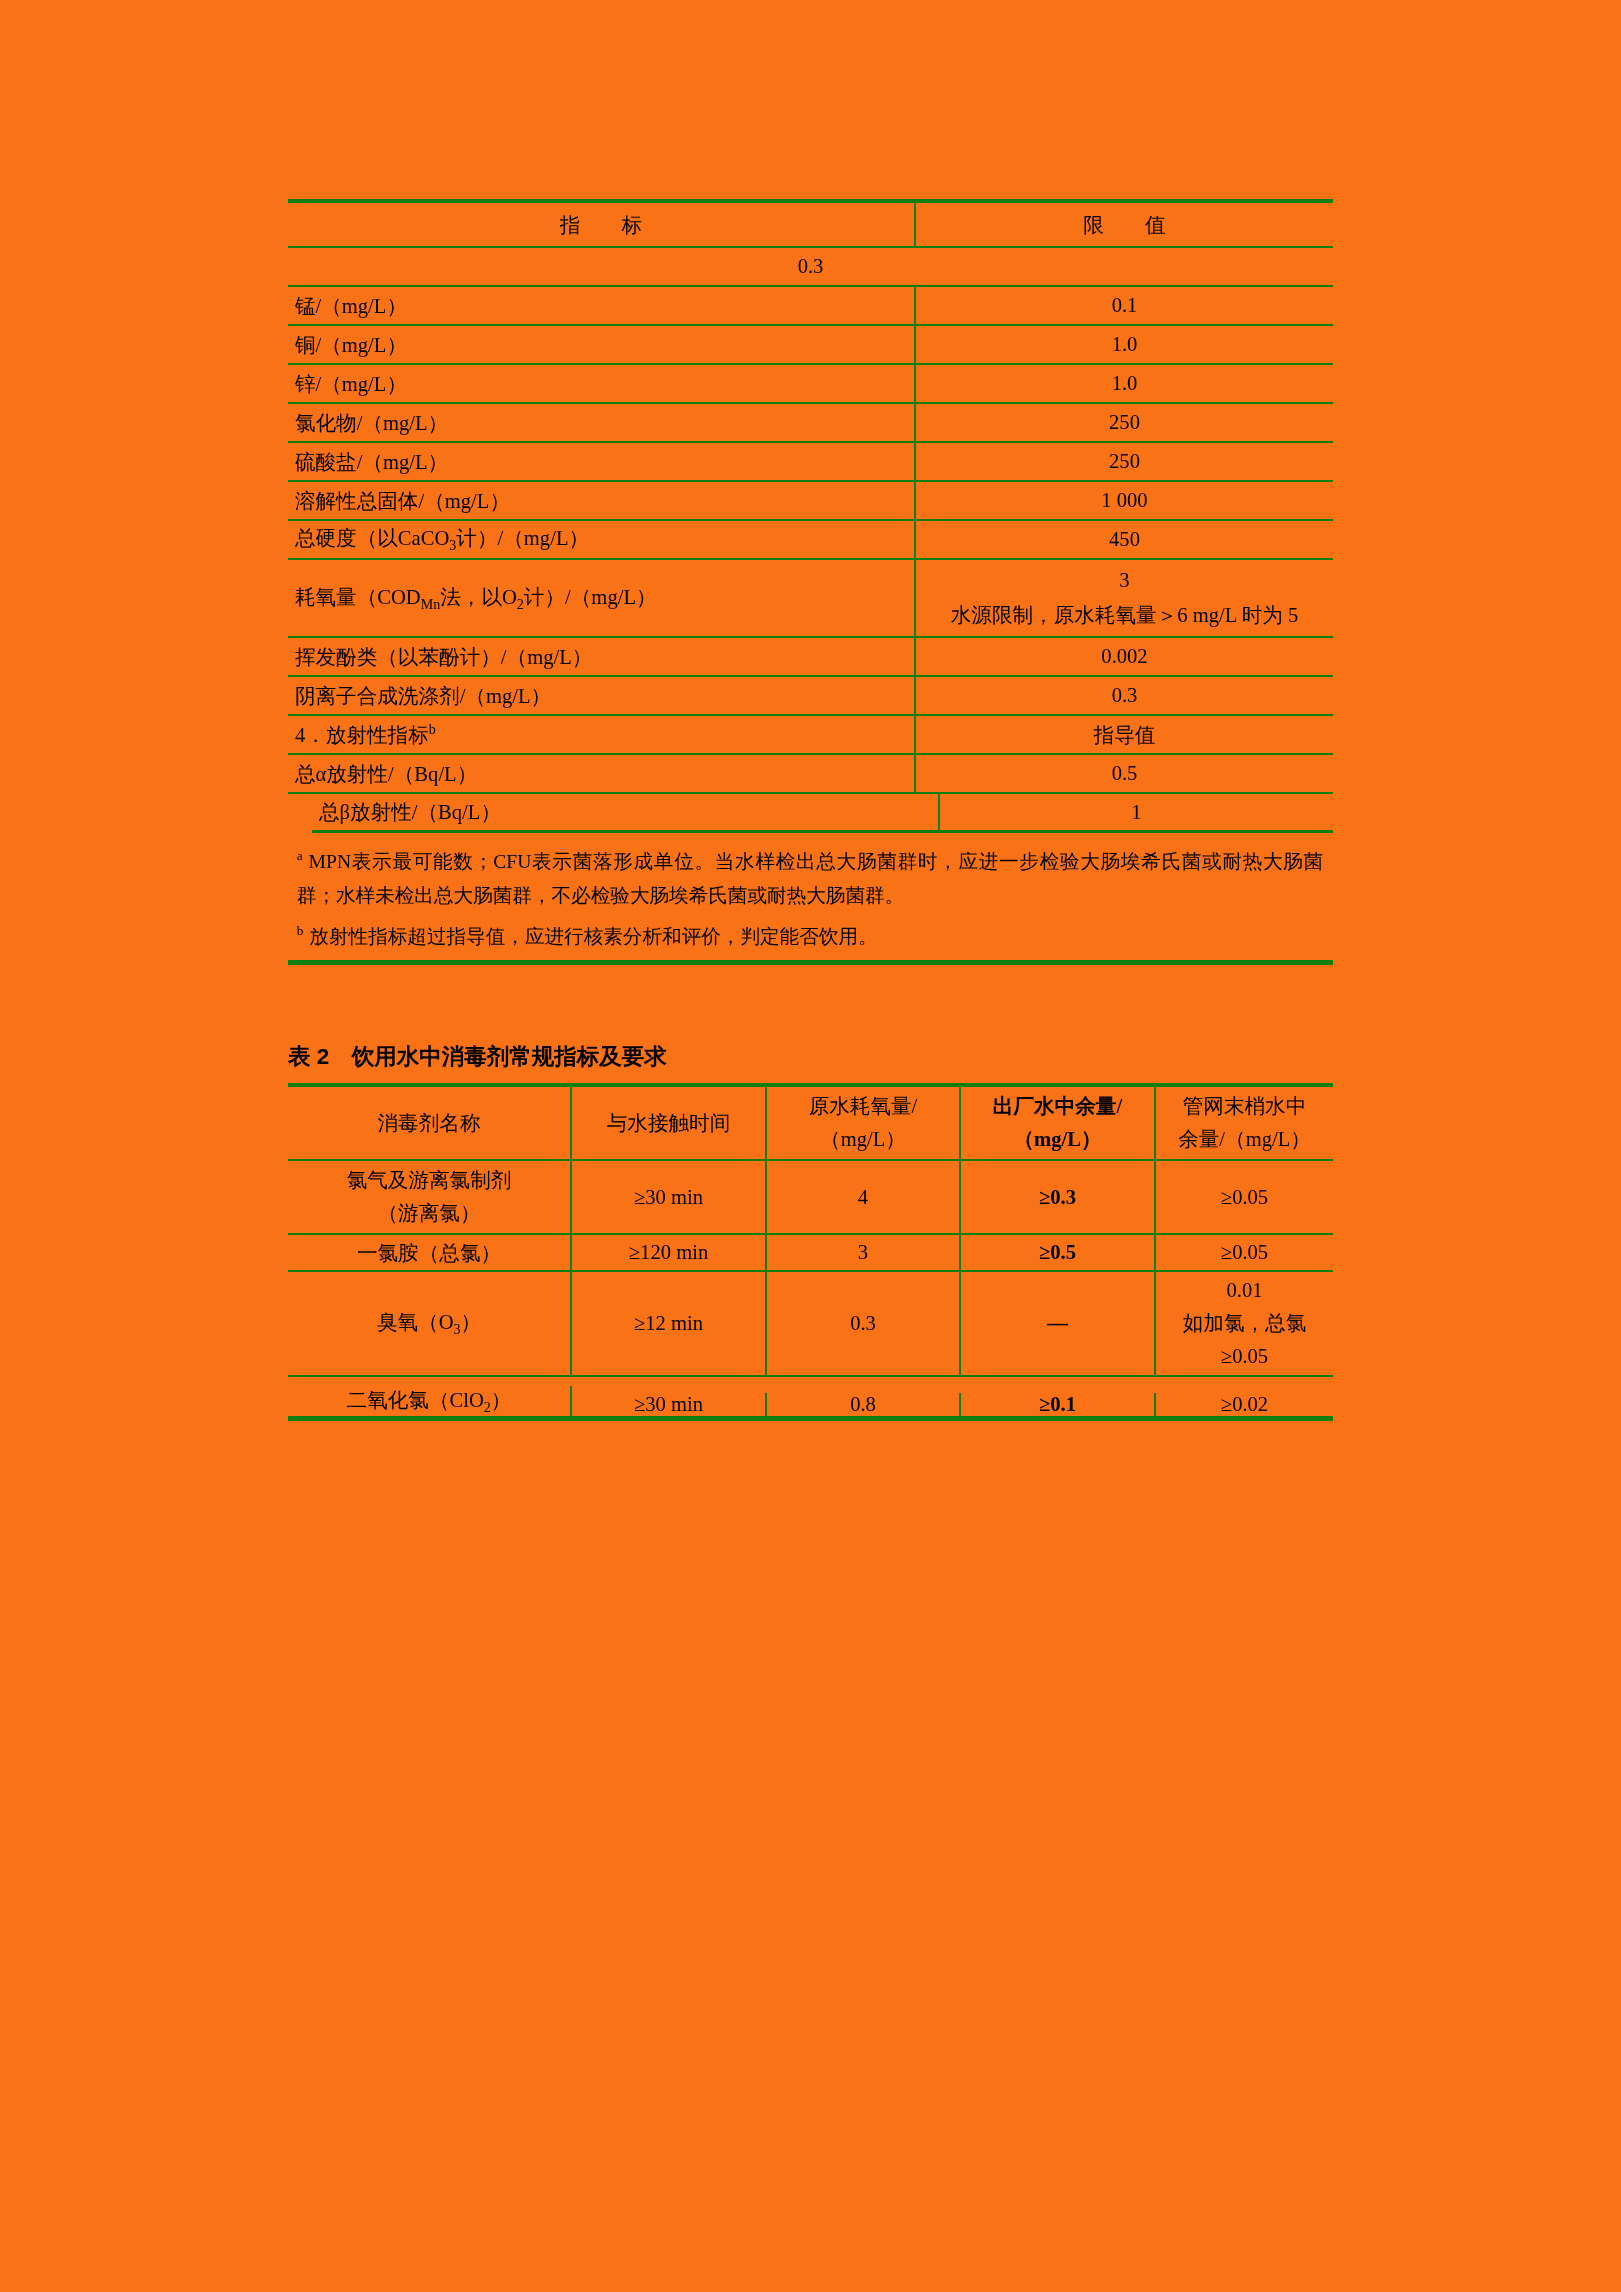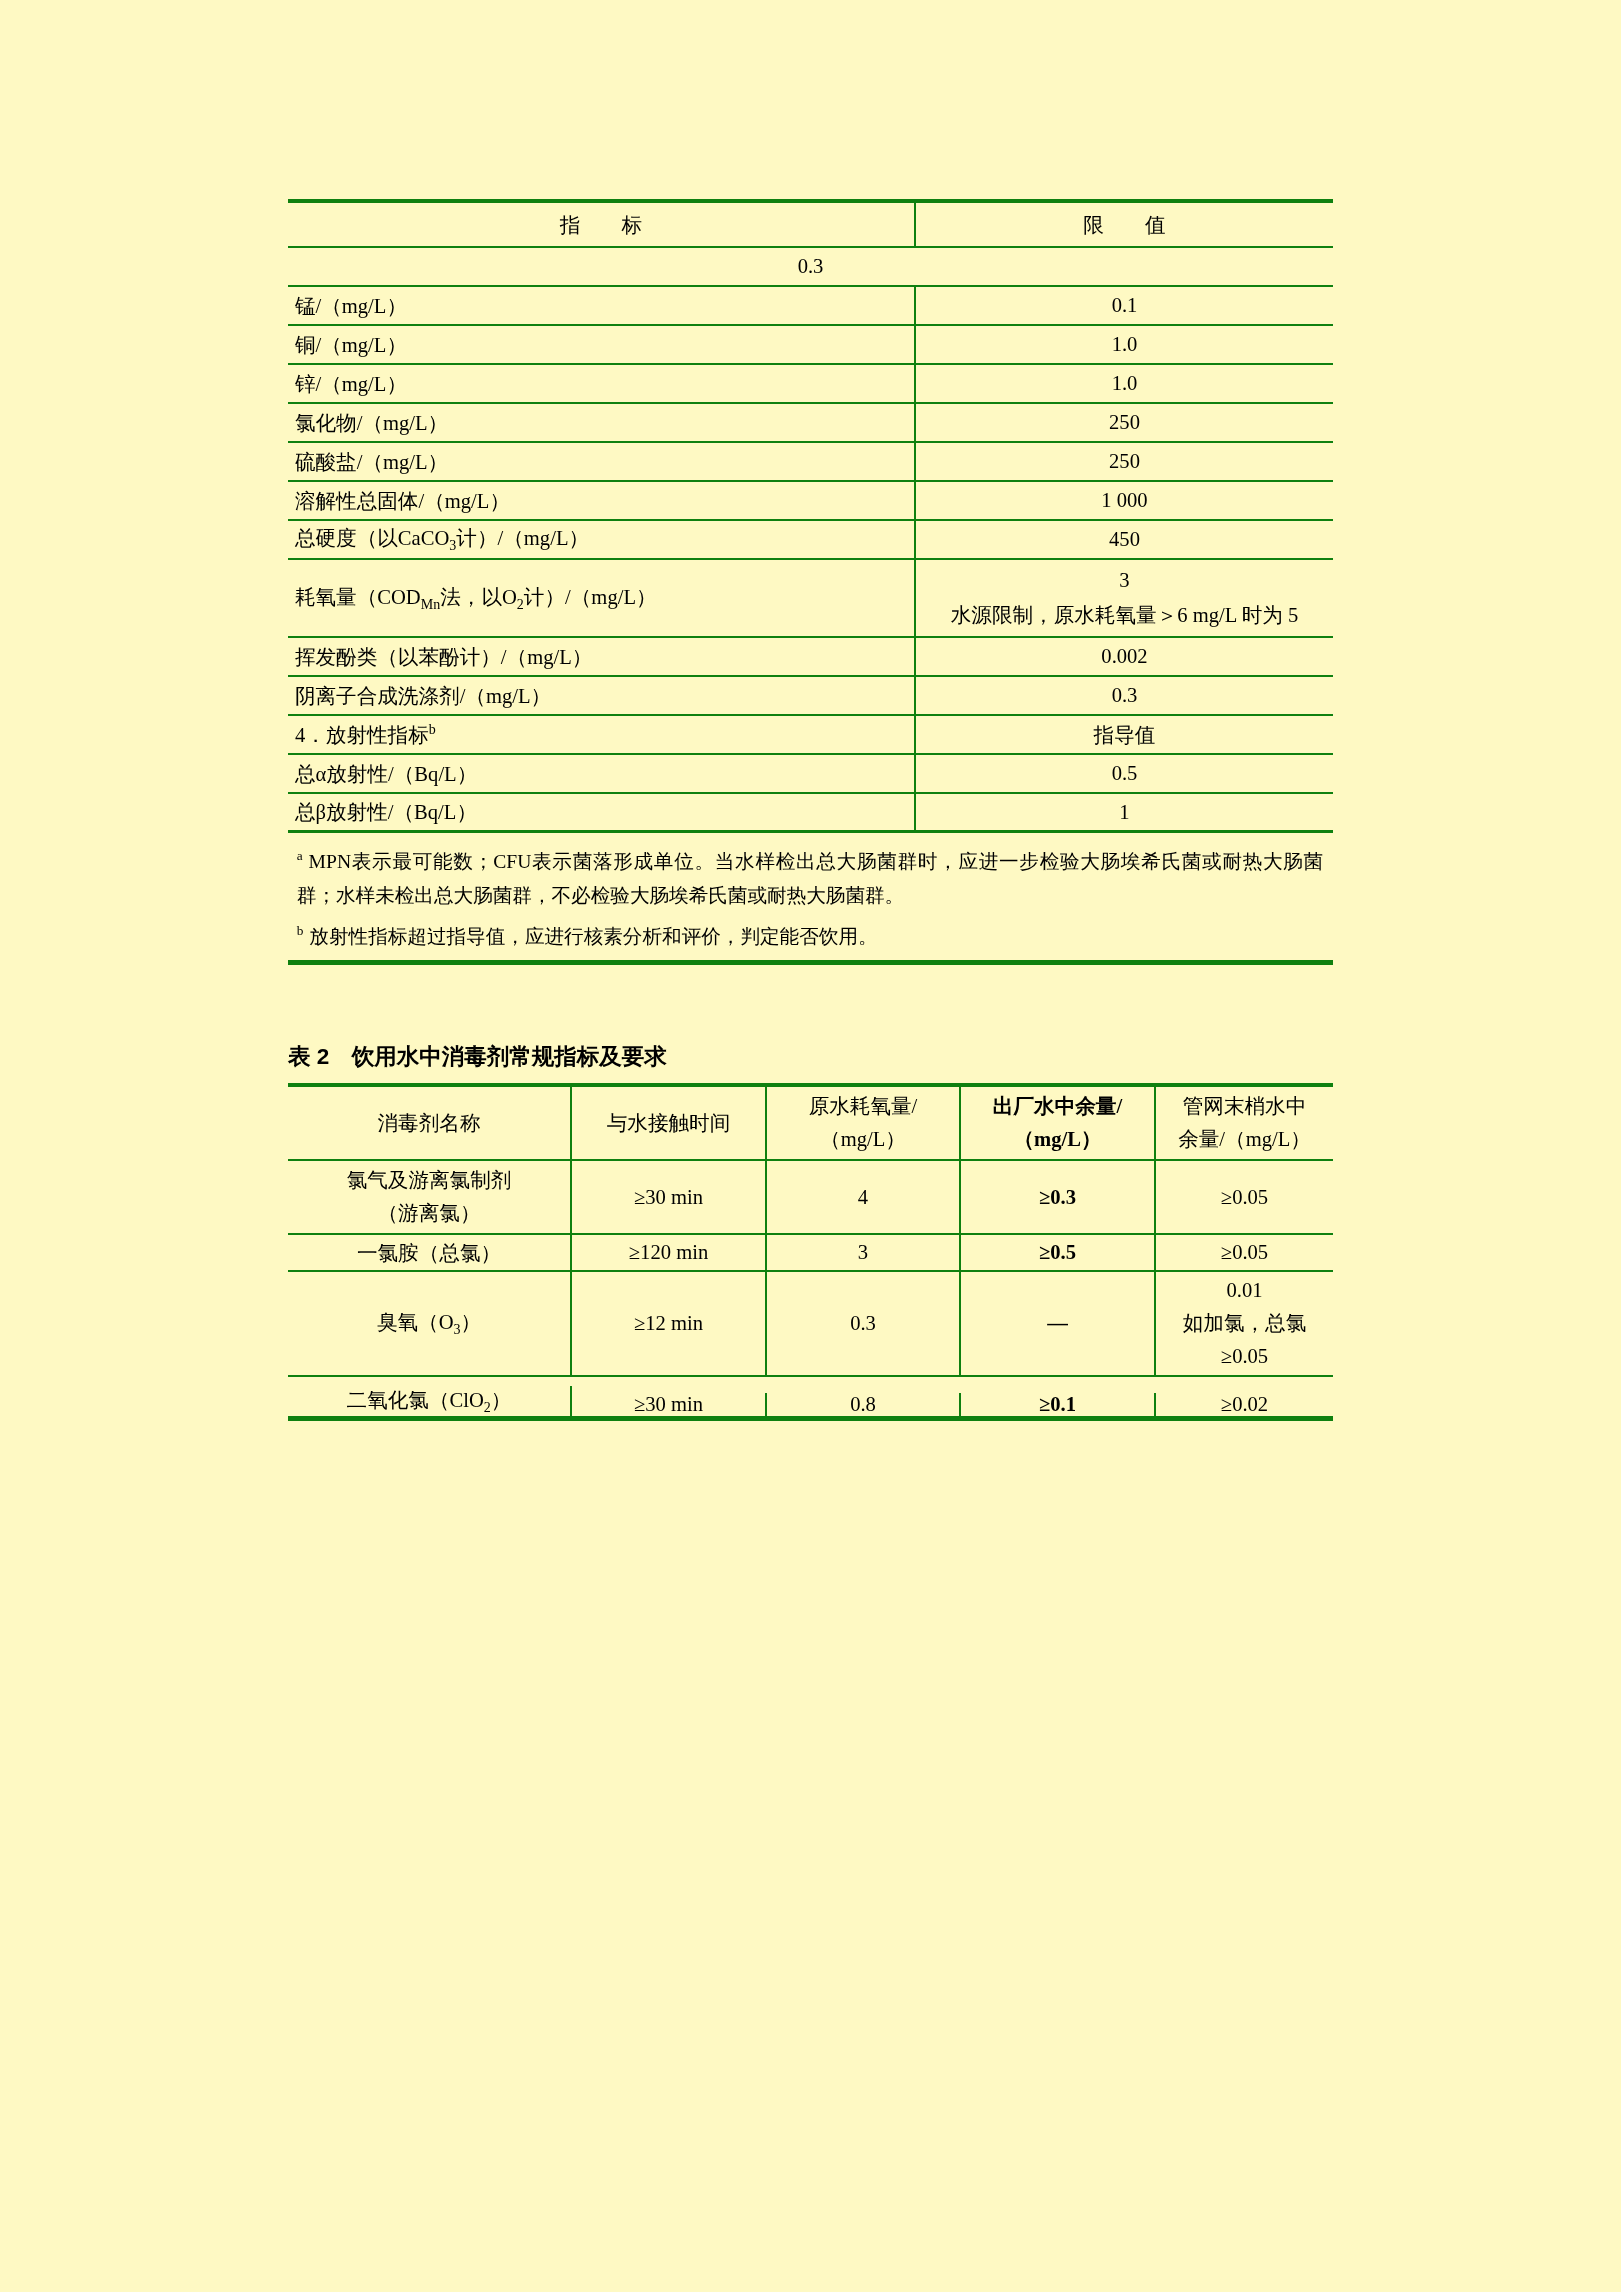--- a/index.html
+++ b/index.html
@@ -1,31 +1,31 @@
 <!DOCTYPE html>
 <html><head>
 <meta charset="utf-8">
 <style>
   :root { --g:#0f800f; }
   html,body{margin:0;padding:0;}
   body{width:1621px;height:2293px;background:#ffffff;position:relative;
        font-family:"Liberation Serif","DejaVu Serif",serif;color:#000;}
-  .page{position:absolute;inset:0;background:#fef9c3;}
+  .page{position:absolute;inset:0;background:#f97316;}
 
   
   .table1{position:absolute;left:288px;top:199px;width:1045px;box-sizing:border-box;
           border-top:4.9px solid var(--g);border-bottom:5.9px solid var(--g);}
   .t1row{display:flex;box-sizing:border-box;height:39px;border-bottom:2px solid var(--g);}
   .t1row .c1{width:628px;box-sizing:border-box;border-right:2.9px solid var(--g);
              display:flex;align-items:center;padding-left:6.9px;font-size:20.6px;}
   .t1row .c2{flex:1;display:flex;align-items:center;justify-content:center;font-size:20.6px;}
   .t1header{height:45px;border-bottom:2.9px solid var(--g);}
   .t1header .c1{justify-content:center;padding-left:0;}
   .tall{height:78px;}
-  .lastrow{border-bottom:3.9px solid var(--g);}
+  .lastrow{border-bottom:3.9px solid var(--g);margin-left:24px;}
   .parts{text-align:center;}
   .c1 .parts{text-align:left;}
   .parts .line{display:block;line-height:35px;}
   .sub{vertical-align:sub;font-size:0.68em;}
   .sup{vertical-align:super;font-size:0.68em;}
 
   .fnotes{padding:4.9px 9.8px 5.9px 8.8px;font-size:19.6px;}
   .fn{line-height:35px;text-align:justify;}
   .fnm{margin-right:5.9px;}
 

